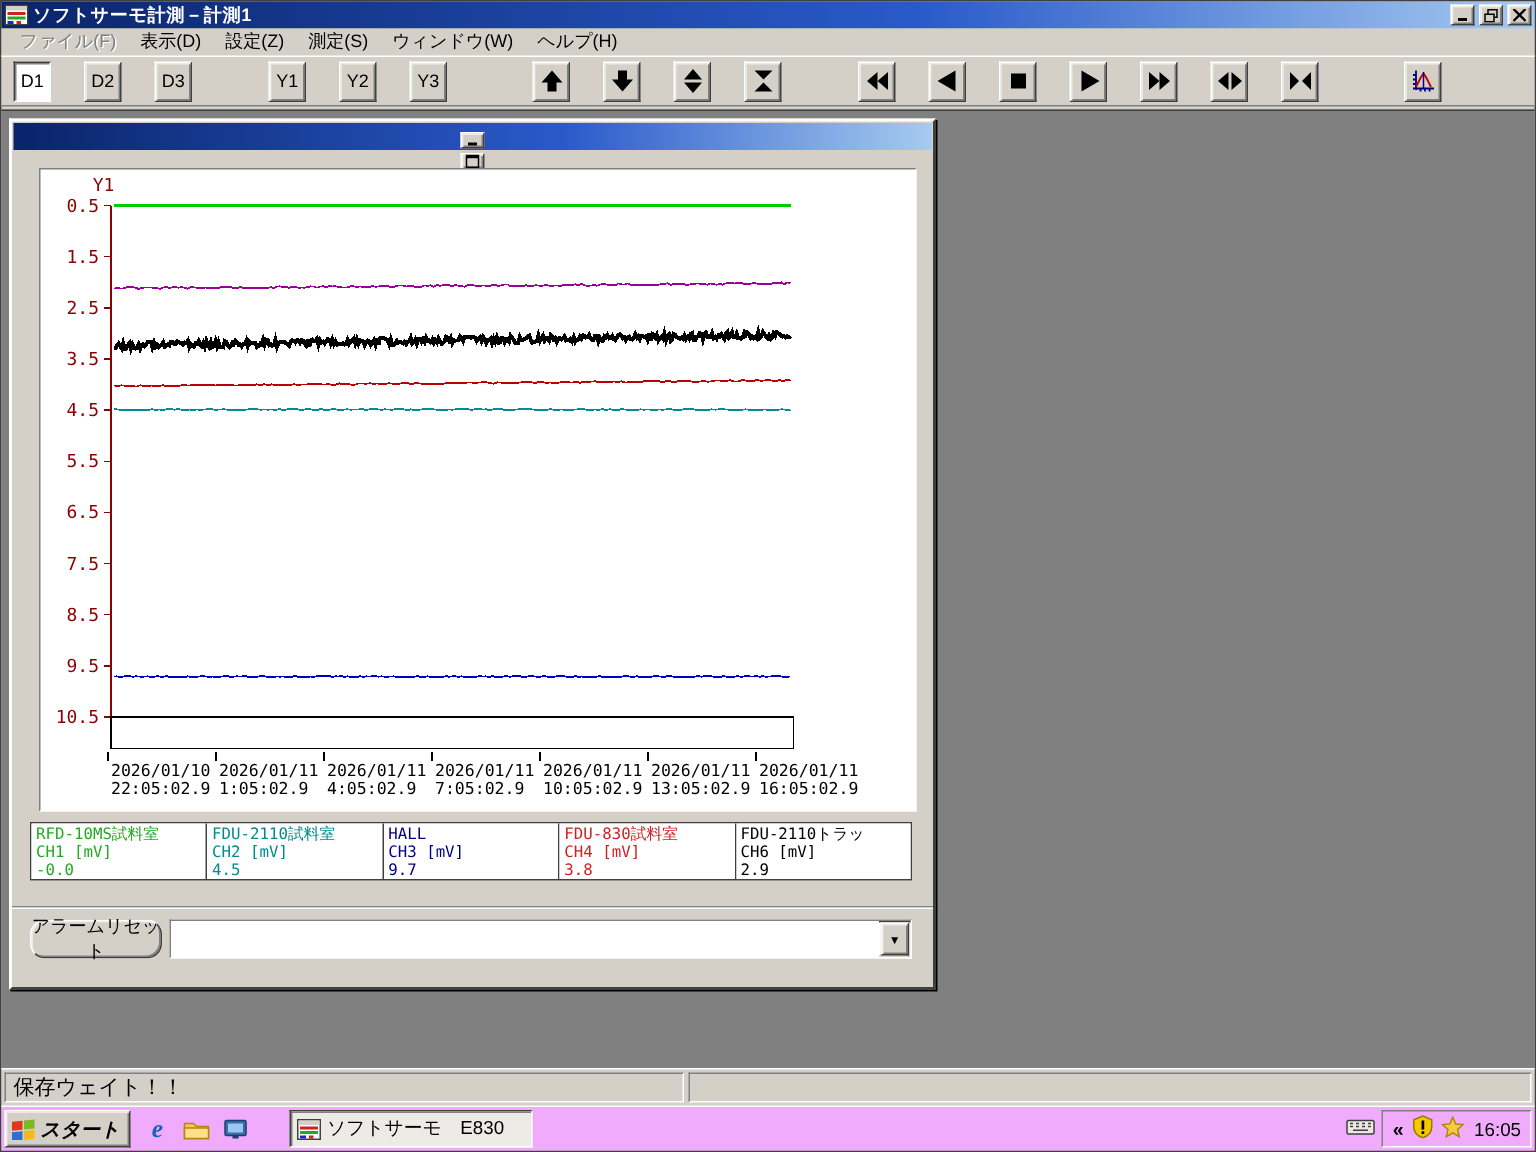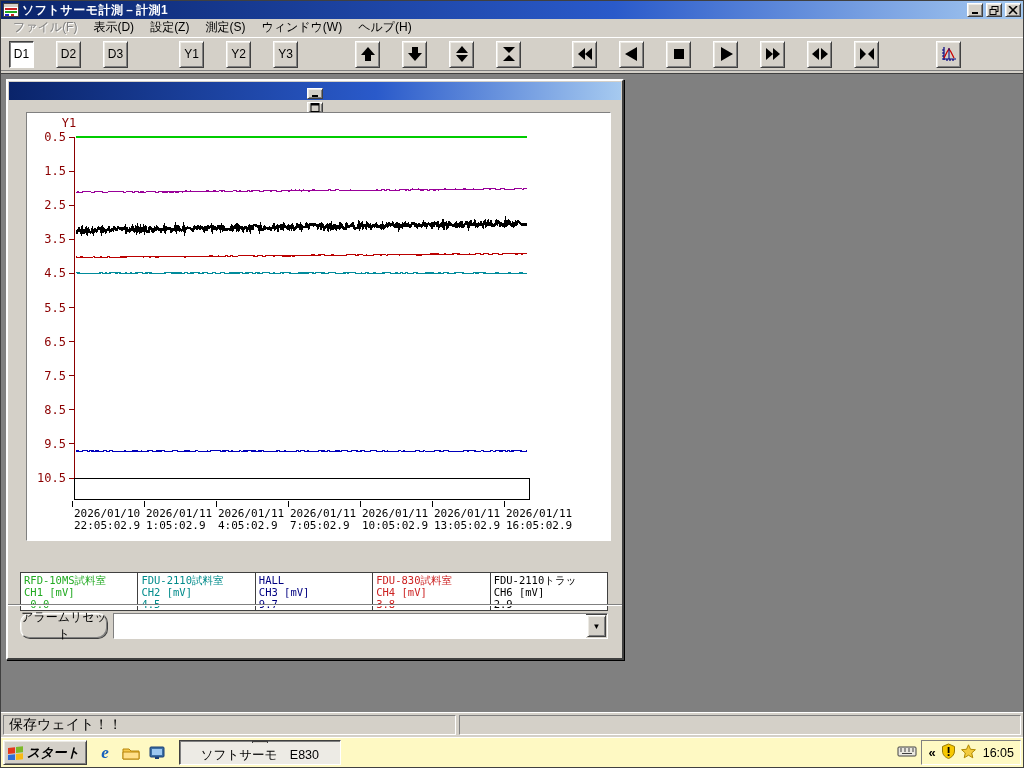--- a/index.html
+++ b/index.html
@@ -36,21 +36,21 @@
 
   
   .child { position:absolute; left:5px; top:5px; width:618px; height:581px;
     background:#D4D0C8; border:2px solid; border-color:#FFFFFF #404040 #404040 #FFFFFF; box-shadow:1px 1px 0 #000; }
   .child .titlebar { margin:1px;flex-direction:column; }
   .plot-panel { position:absolute; left:18px; top:31px; width:585px; height:429px; background:#FFFFFF;
     border:1px solid; border-color:#808080 #FFFFFF #FFFFFF #808080; }
   .ytick { font:12px "DejaVu Sans Mono", monospace; fill:#8B0000; }
   .xtick { font:11px "DejaVu Sans Mono", monospace; fill:#000000; }
 
-  .legend { position:absolute; left:12px; top:491px; width:588px; height:39px; display:flex;
+  .legend { position:absolute; left:12px; top:467px; width:588px; height:39px; display:flex;
     border:1px solid #404040; background:#FFF; }
   .legend .cell { flex:1; border-right:1px solid #404040; padding:1px 2px 0 3px;
     font:10.5px "DejaVu Sans Mono", monospace; line-height:12px; white-space:nowrap; overflow:hidden; background:#FFF; }
   .legend .cell:last-child { border-right:none; }
 
   .groove { position:absolute; left:0px; top:523px; width:614px; height:2px;
     border-top:1px solid #808080; border-bottom:1px solid #FFFFFF; }
   .alarm-btn { position:absolute; left:12px; top:532px; width:88px; height:26px; font-size:12px;
     display:flex; align-items:center; justify-content:center; color:#000;border-radius:10px; }
   .combo { position:absolute; left:105px; top:532px; width:495px; height:26px; display:flex; }
@@ -58,29 +58,29 @@
   .combo .drop { width:19px; height:22px; margin:1px; display:flex; align-items:center; justify-content:center; font-size:8px; color:#000; }
 
   
   .statusbar { position:absolute; left:0; right:0; bottom:30px; height:25px; background:#D4D0C8;
     display:flex; align-items:center; gap:3px; padding:2px 2px; border-top:1px solid #FFFFFF; }
   .status-panel { height:20px; display:flex; align-items:flex-start; padding:0 5px; font-size:14px; color:#000; }
   .status-panel.msg { width:453px; }
   .status-panel.rest { flex:1; }
 
   
-  .taskbar { position:absolute; left:0; right:0; bottom:0; height:30px; background:#fef9c3;
+  .taskbar { position:absolute; left:0; right:0; bottom:0; height:30px; background:#f0abfc;
     border-top:1px solid #FFFFFF; display:flex; align-items:center; padding:0 2px; }
   .start-btn { height:25px; padding:0 6px 0 3px; display:flex; align-items:center; gap:3px;
     font-weight:bold; font-size:13px; font-style:italic; color:#000; }
   .ql { display:flex; align-items:center; gap:6px; padding:0 8px; }
   .ql .qlicon { width:20px; height:20px; display:flex; align-items:center; justify-content:center; }
-  .task-btn { height:25px; width:162px; margin-left:4px; display:flex; align-items:center; gap:4px; padding:0 4px;
+  .task-btn { height:25px; width:162px; margin-left:18px; display:flex; align-items:center; gap:4px; padding:0 4px;
     background:#EDEBE5; border:1px solid; border-color:#404040 #FFFFFF #FFFFFF #404040; box-shadow:inset 1px 1px 0 #808080;
-    font-size:12.5px; color:#000; white-space:nowrap; overflow:hidden;flex-direction:column; }
+    font-size:12.5px; color:#000; white-space:nowrap; overflow:hidden; }
   .tray { margin-left:auto; display:flex; align-items:center; gap:4px; }
   .tray-panel { height:25px; display:flex; align-items:center; gap:5px; padding:0 6px;
     border:1px solid; border-color:#808080 #FFFFFF #FFFFFF #808080; font-size:12.5px; }
   .chevrons { font-weight:bold; font-size:13px; color:#000; }
   .clock { font-size:12.5px; color:#000; padding-left:2px; }
   .ie-e { color:#1560BD; font-family:"Liberation Serif", serif; font-weight:bold; font-style:italic; font-size:17px; }
 </style>
 </head>
 <body>
 

